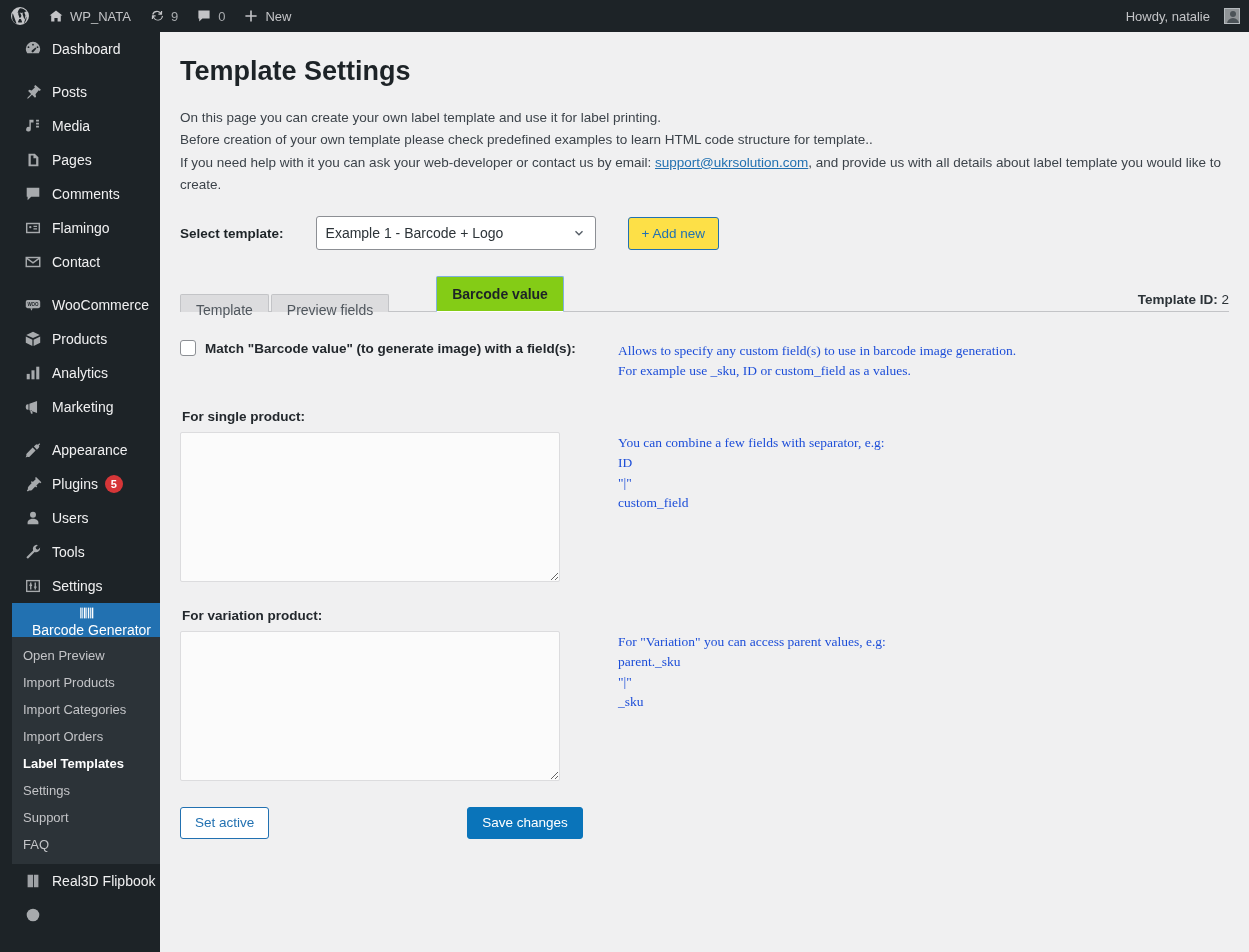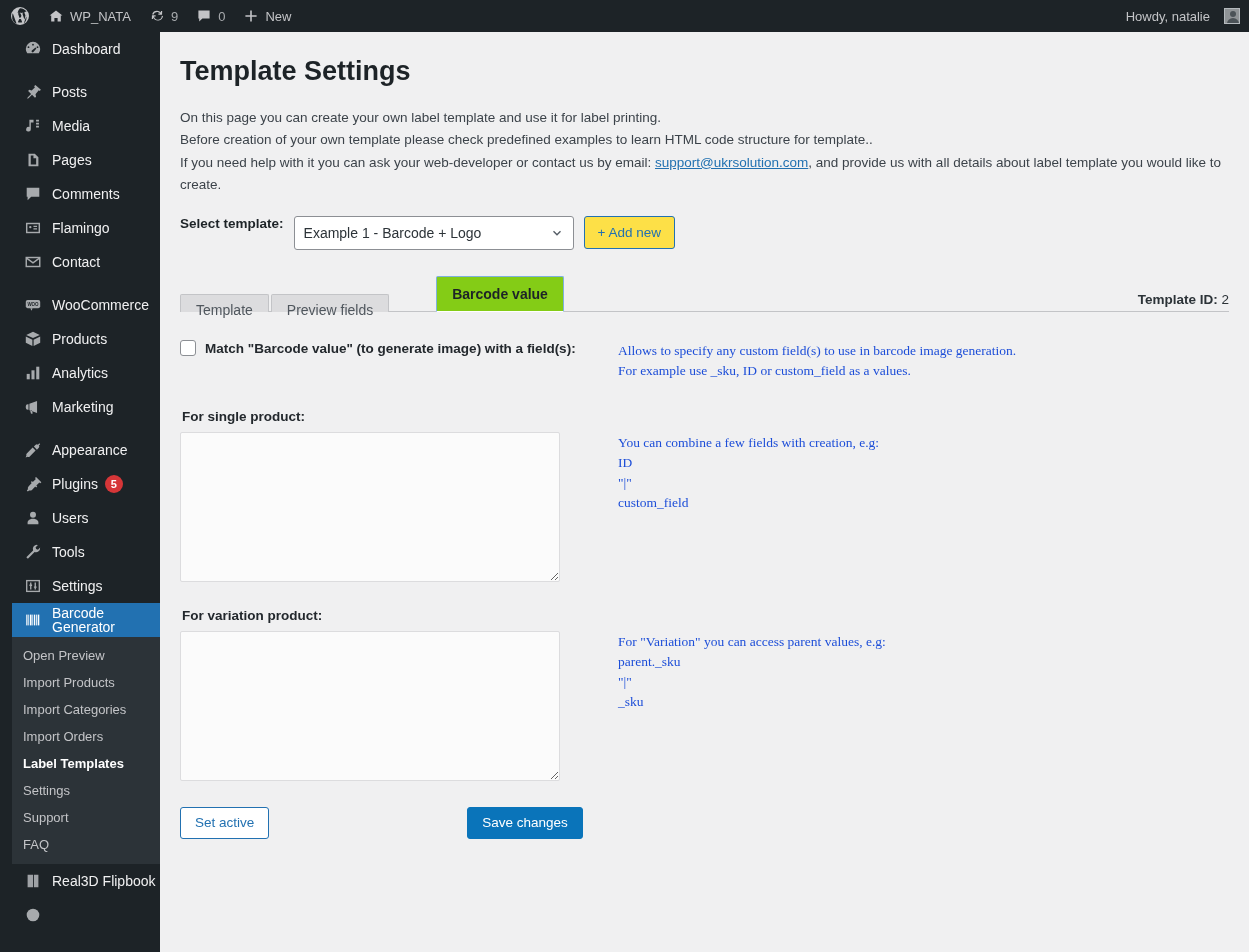--- a/index.html
+++ b/index.html
@@ -62,21 +62,21 @@
     position: relative;
   }
   .menu-item .mi-icon {
     width: 20px; height: 20px; margin-right: 9px;
     display: inline-flex; align-items: center; justify-content: center;
     color: #a7aaad; flex: 0 0 20px;
   }
   .menu-item .mi-label { line-height: 1; }
   .menu-sep { height: 9px; }
   .menu-item.current {
-    background: #2271b1; color: #fff; font-weight: 400;
+    background: #2271b1; color: #fff; font-weight: 400; flex-direction: column;
   }
   .menu-item.current .mi-icon { color: #fff; }
   .menu-item.current::after {
     content: ""; position: absolute; right: -8px; top: 50%;
     transform: translateY(-50%);
     border-top: 8px solid transparent;
     border-bottom: 8px solid transparent;
     border-right: 8px solid #f0f0f1;
   }
   .badge {
@@ -102,21 +102,21 @@
   .wrap { padding: 10px 20px 0 20px; }
   h1.page-title {
     margin: 12px 0 18px 0;
     font-size: 27px; font-weight: 700; line-height: 1.3;
     color: #1d2327;
   }
   .intro { color: #3c434a; font-size: 13.5px; line-height: 1.65; margin-bottom: 20px; }
   .intro a { color: #2271b1; }
 
   
-  .select-row { display: flex; gap: 10px; margin-bottom: 26px; }
+  .select-row { display: flex; align-items: center; gap: 32px; margin-bottom: 26px; }
   .select-label { font-weight: 700; font-size: 13.5px; color: #1d2327; }
   .sel-wrap { position: relative; }
   .sel-wrap select {
     appearance: none; -webkit-appearance: none;
     width: 280px; height: 34px;
     padding: 0 30px 0 9px;
     font-family: "Liberation Sans", sans-serif; font-size: 14px;
     color: #2c3338; background: #fff;
     border: 1px solid #8c8f94; border-radius: 3px;
     line-height: 32px;
@@ -506,21 +506,21 @@
           <div>For example use _sku, ID or custom_field as a values.</div>
         </div>
       </div>
 
       <div class="row" style="margin-top:27px">
         <div class="col-left">
           <span class="field-label">For single product:</span>
           <textarea class="ta" style=""></textarea>
         </div>
         <div class="col-right" style="padding-top:24px">
-          <div>You can combine a few fields with creation, e.g:</div>
+          <div>You can combine a few fields with separator, e.g:</div>
           <div>ID</div>
           <div>"|"</div>
           <div>custom_field</div>
         </div>
       </div>
 
       <div class="row" style="margin-top:22px">
         <div class="col-left">
           <span class="field-label">For variation product:</span>
           <textarea class="ta" style=""></textarea>

